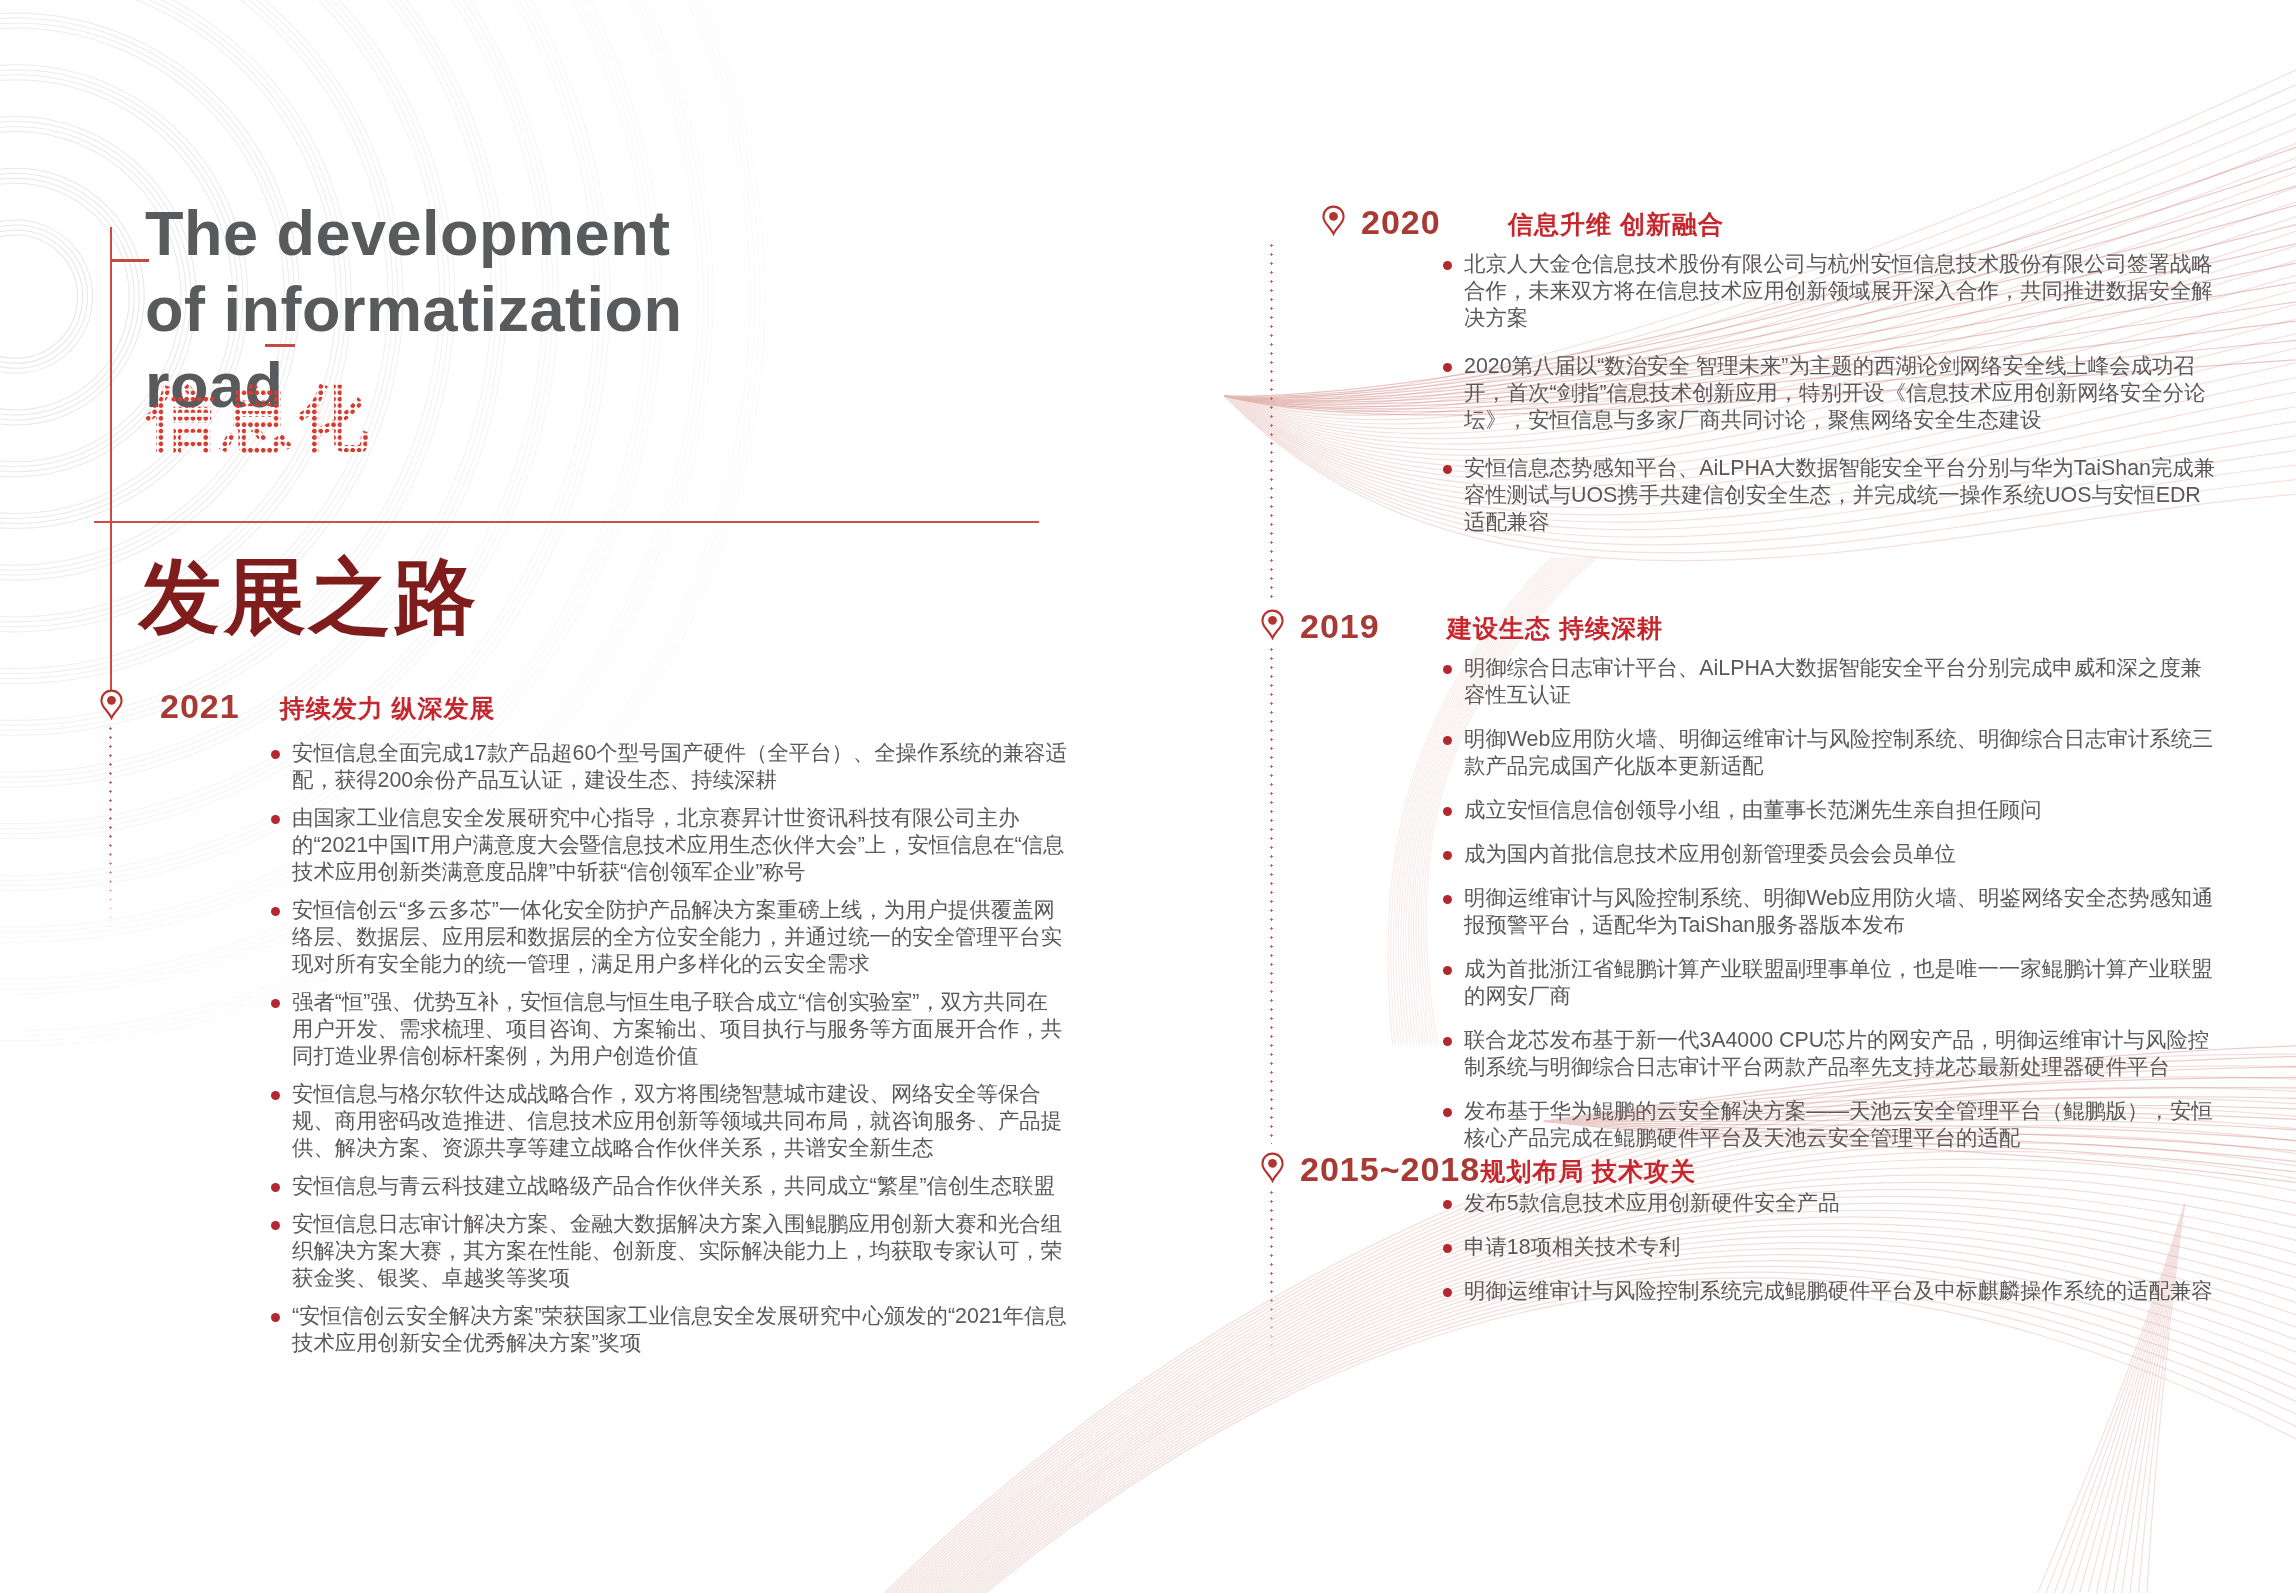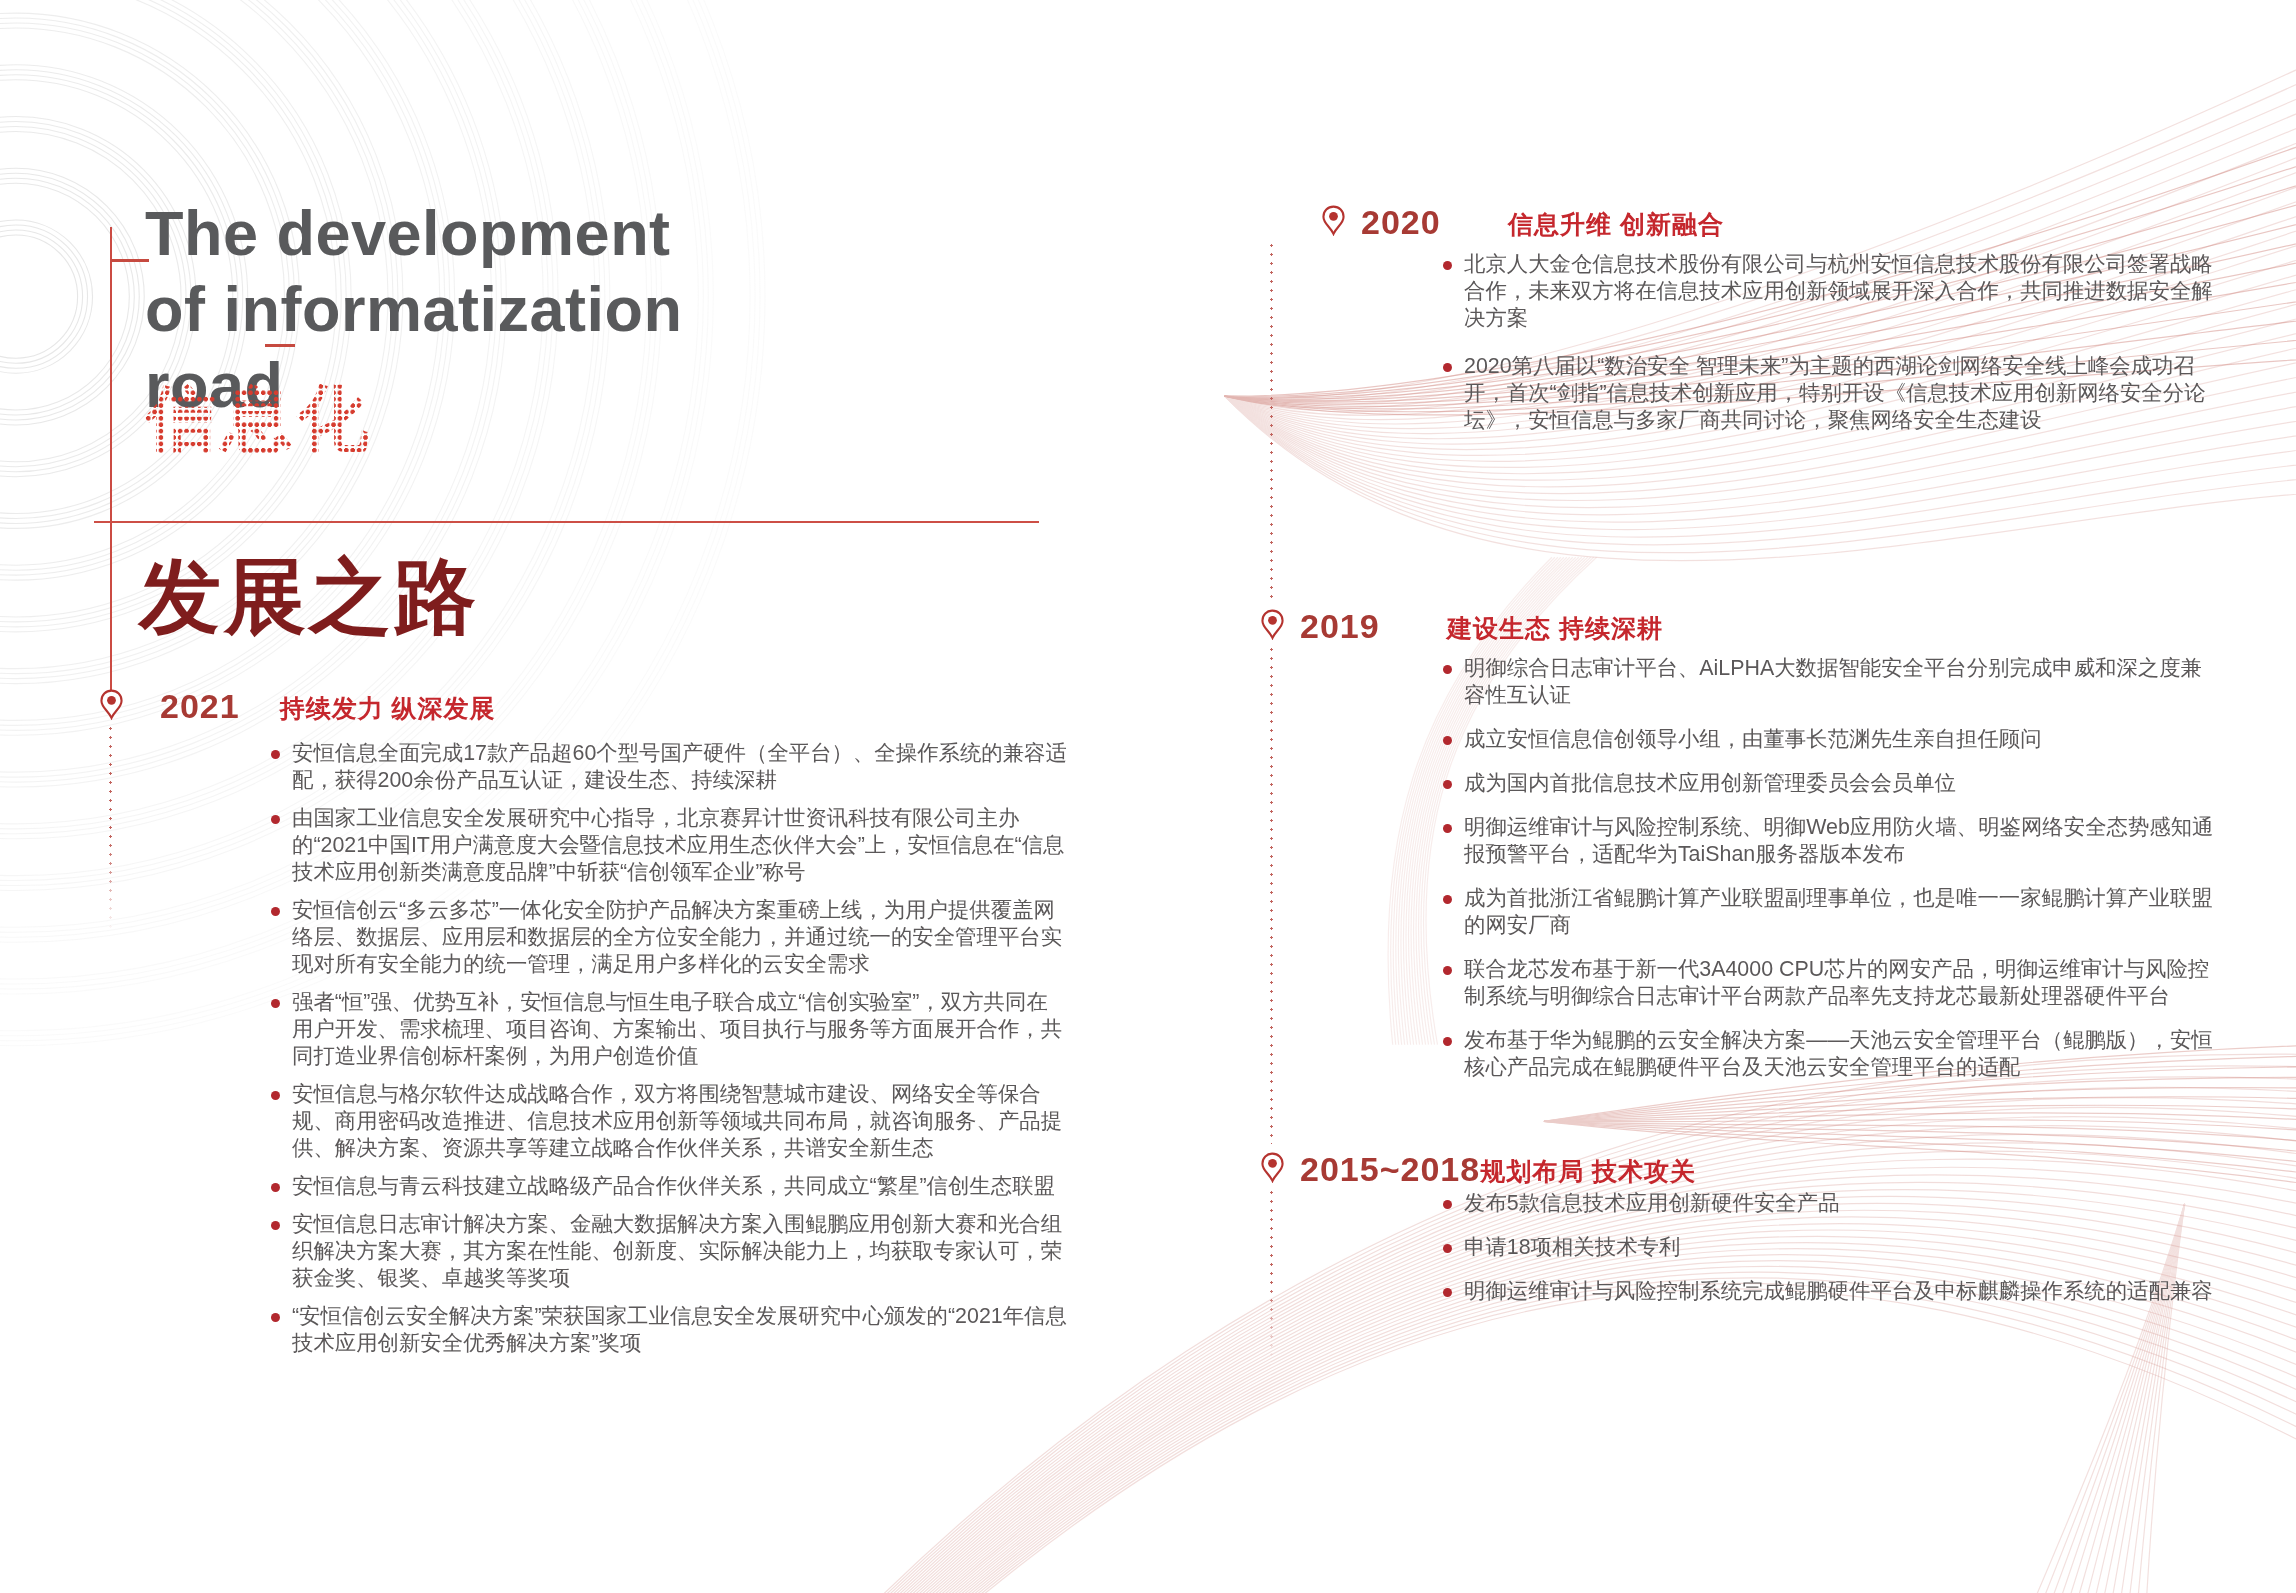--- a/index.html
+++ b/index.html
@@ -319,38 +319,46 @@
   <div class="dotline" id="dl-2020"></div>
   <ul class="blist" id="list-2020">
     <li>
         <span class="bdot"></span>
         <span class="btxt">北京人大金仓信息技术股份有限公司与杭州安恒信息技术股份有限公司签署战略合作，未来双方将在信息技术应用创新领域展开深入合作，共同推进数据安全解决方案</span>
       </li>
     <li>
         <span class="bdot"></span>
         <span class="btxt">2020第八届以“数治安全 智理未来”为主题的西湖论剑网络安全线上峰会成功召开，首次“剑指”信息技术创新应用，特别开设《信息技术应用创新网络安全分论坛》，安恒信息与多家厂商共同讨论，聚焦网络安全生态建设</span>
       </li>
+    <li>
+        <span class="bdot"></span>
+        <span class="btxt">安恒信息态势感知平台、AiLPHA大数据智能安全平台分别与华为TaiShan完成兼容性测试与UOS携手共建信创安全生态，并完成统一操作系统UOS与安恒EDR适配兼容</span>
+      </li>
   </ul>
 
   <div class="t-row col-r" id="row-2019">
     <svg class="pin" viewBox="0 0 24 32">
       <path d="M12 1.5 C6 1.5 1.5 6 1.5 12 c0 4.2 2.4 7 5.2 10.2 1.9 2.2 3.9 4.7 5.3 7.8 1.4-3.1 3.4-5.6 5.3-7.8 2.8-3.2 5.2-6 5.2-10.2 C22.5 6 18 1.5 12 1.5 Z" fill="#fff" stroke="#b5332f" stroke-width="2.2"></path>
       <circle cx="12" cy="11.6" r="4.6" fill="#b5332f"></circle>
     </svg>
     <div class="t-year">2019</div>
     <div class="t-head">建设生态 持续深耕</div>
   </div>
   <div class="dotline" id="dl-2019"></div>
   <ul class="blist" id="list-2019">
     <li>
         <span class="bdot"></span>
         <span class="btxt">明御综合日志审计平台、AiLPHA大数据智能安全平台分别完成申威和深之度兼容性互认证</span>
       </li>
     <li>
         <span class="bdot"></span>
+        <span class="btxt">明御Web应用防火墙、明御运维审计与风险控制系统、明御综合日志审计系统三款产品完成国产化版本更新适配</span>
+      </li>
+    <li>
+        <span class="bdot"></span>
         <span class="btxt">成立安恒信息信创领导小组，由董事长范渊先生亲自担任顾问</span>
       </li>
     <li>
         <span class="bdot"></span>
         <span class="btxt">成为国内首批信息技术应用创新管理委员会会员单位</span>
       </li>
     <li>
         <span class="bdot"></span>
         <span class="btxt">明御运维审计与风险控制系统、明御Web应用防火墙、明鉴网络安全态势感知通报预警平台，适配华为TaiShan服务器版本发布</span>
       </li>

